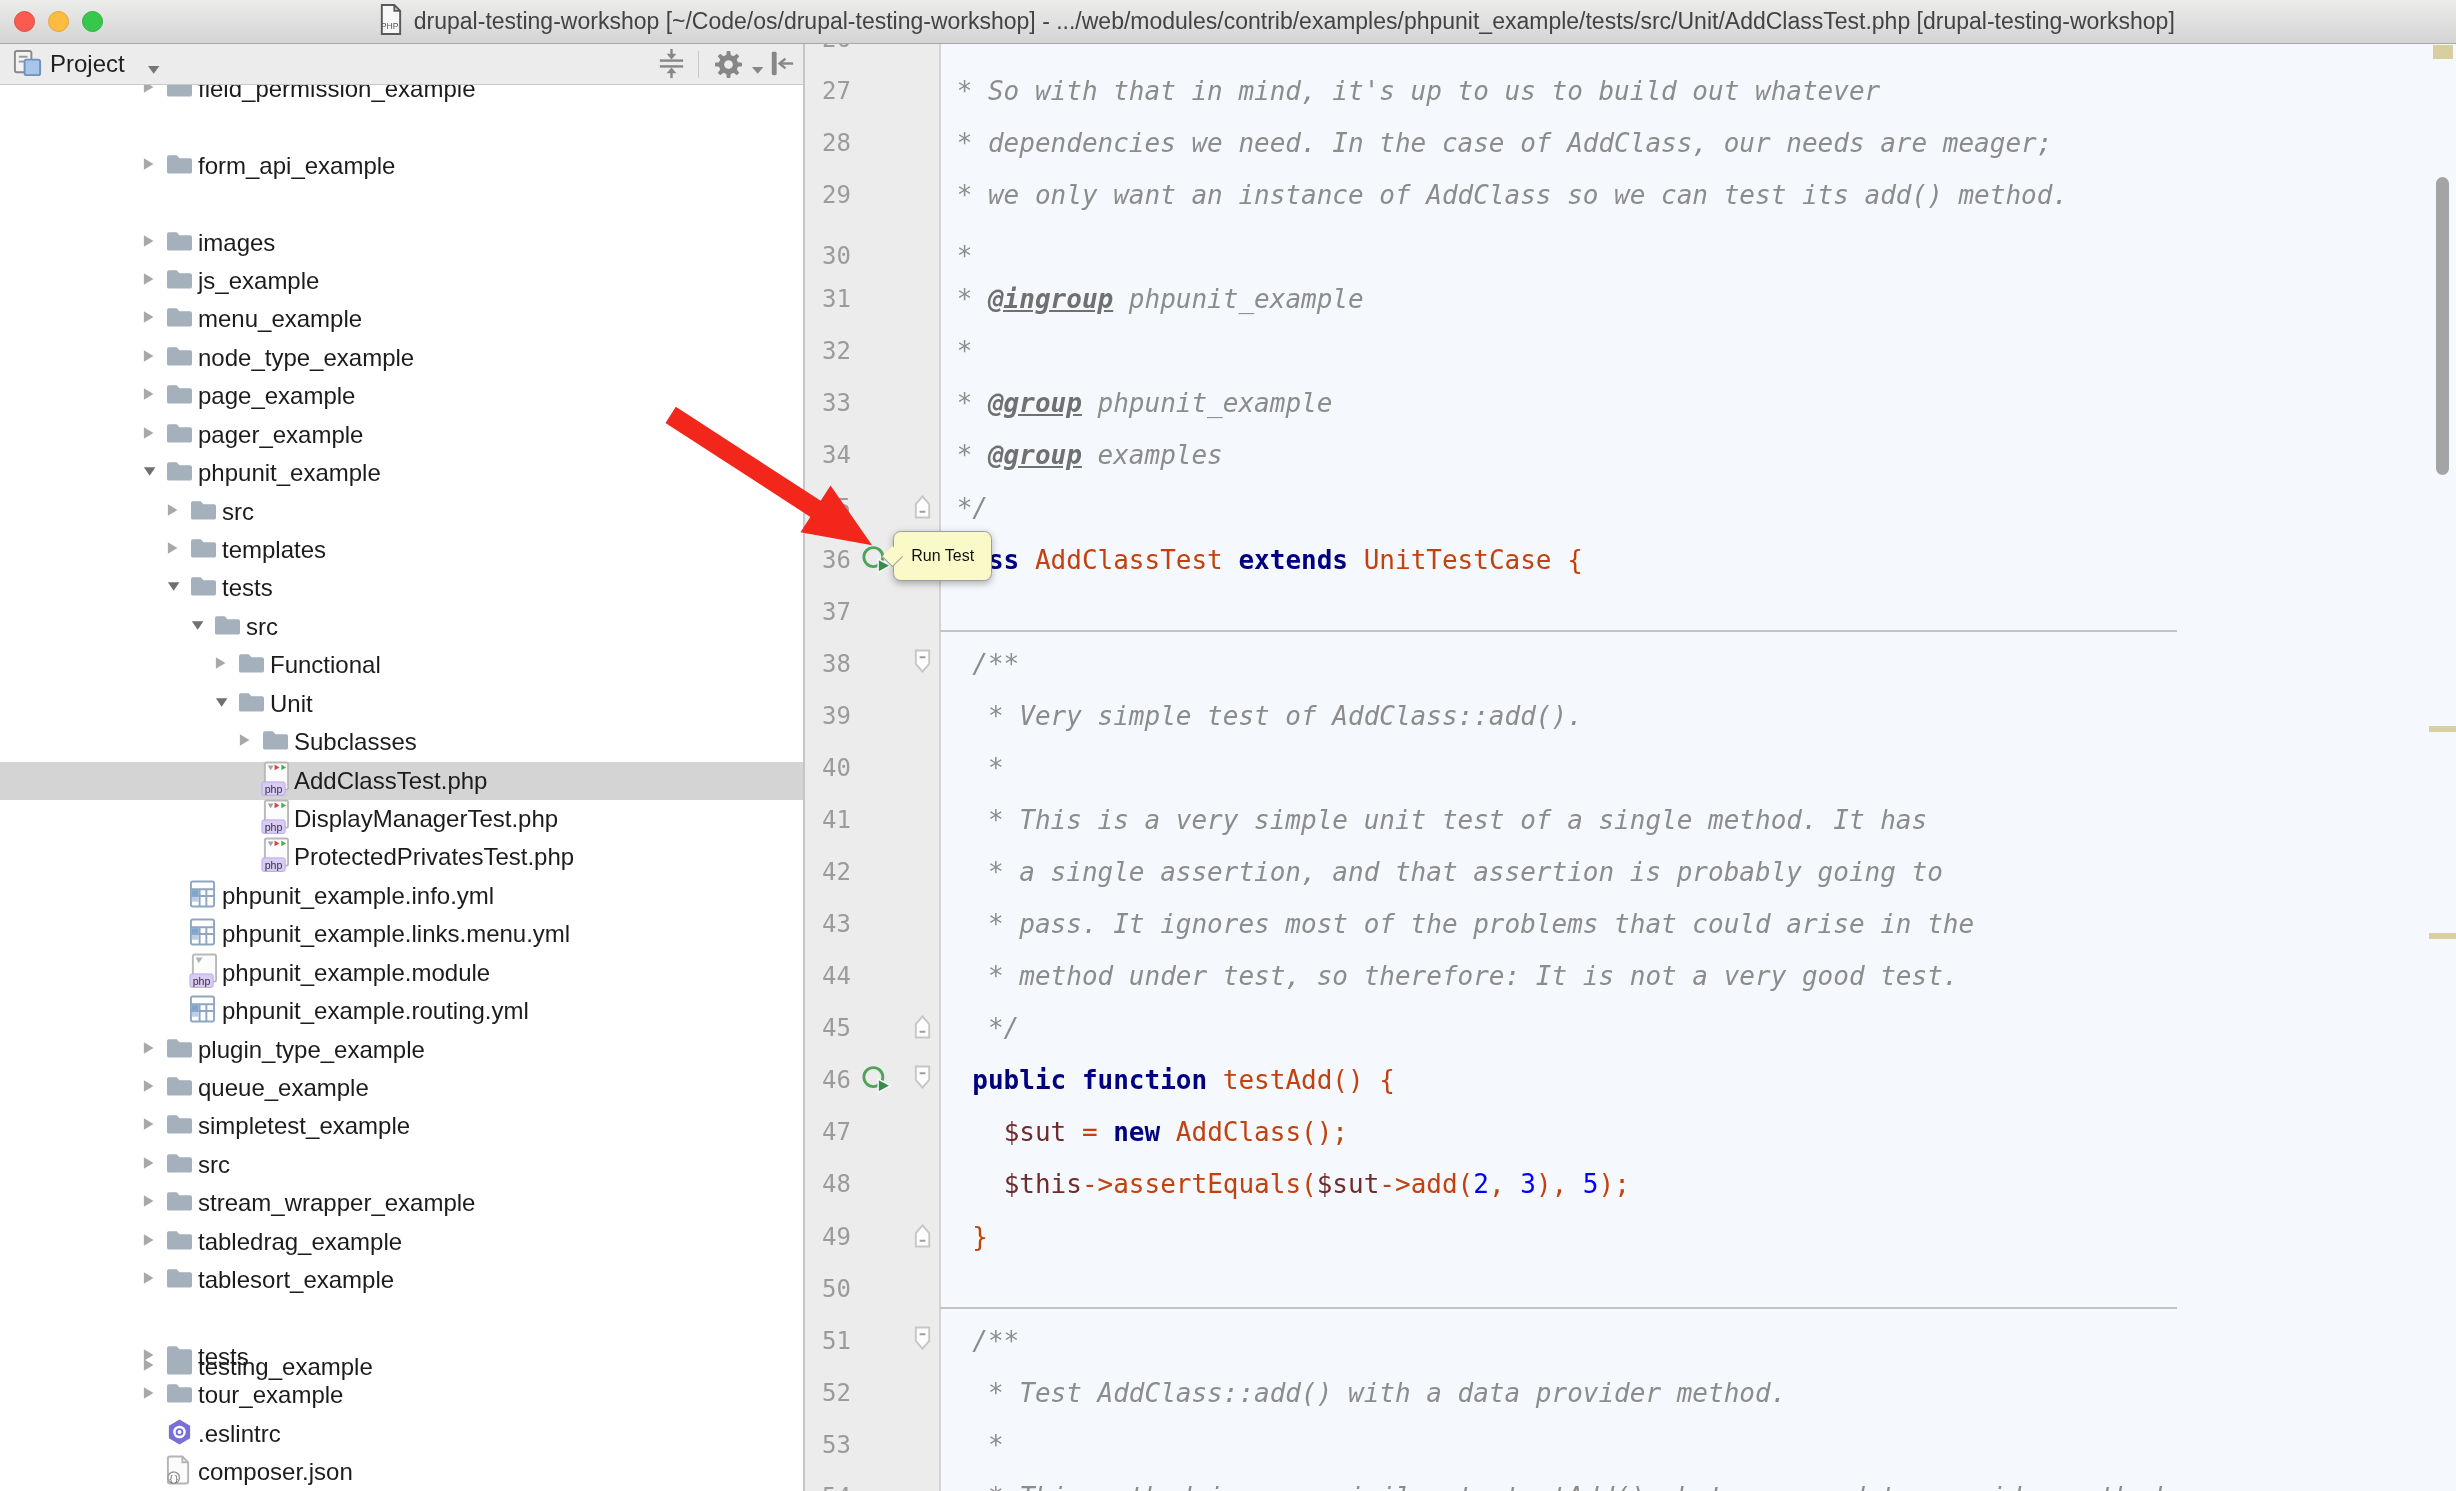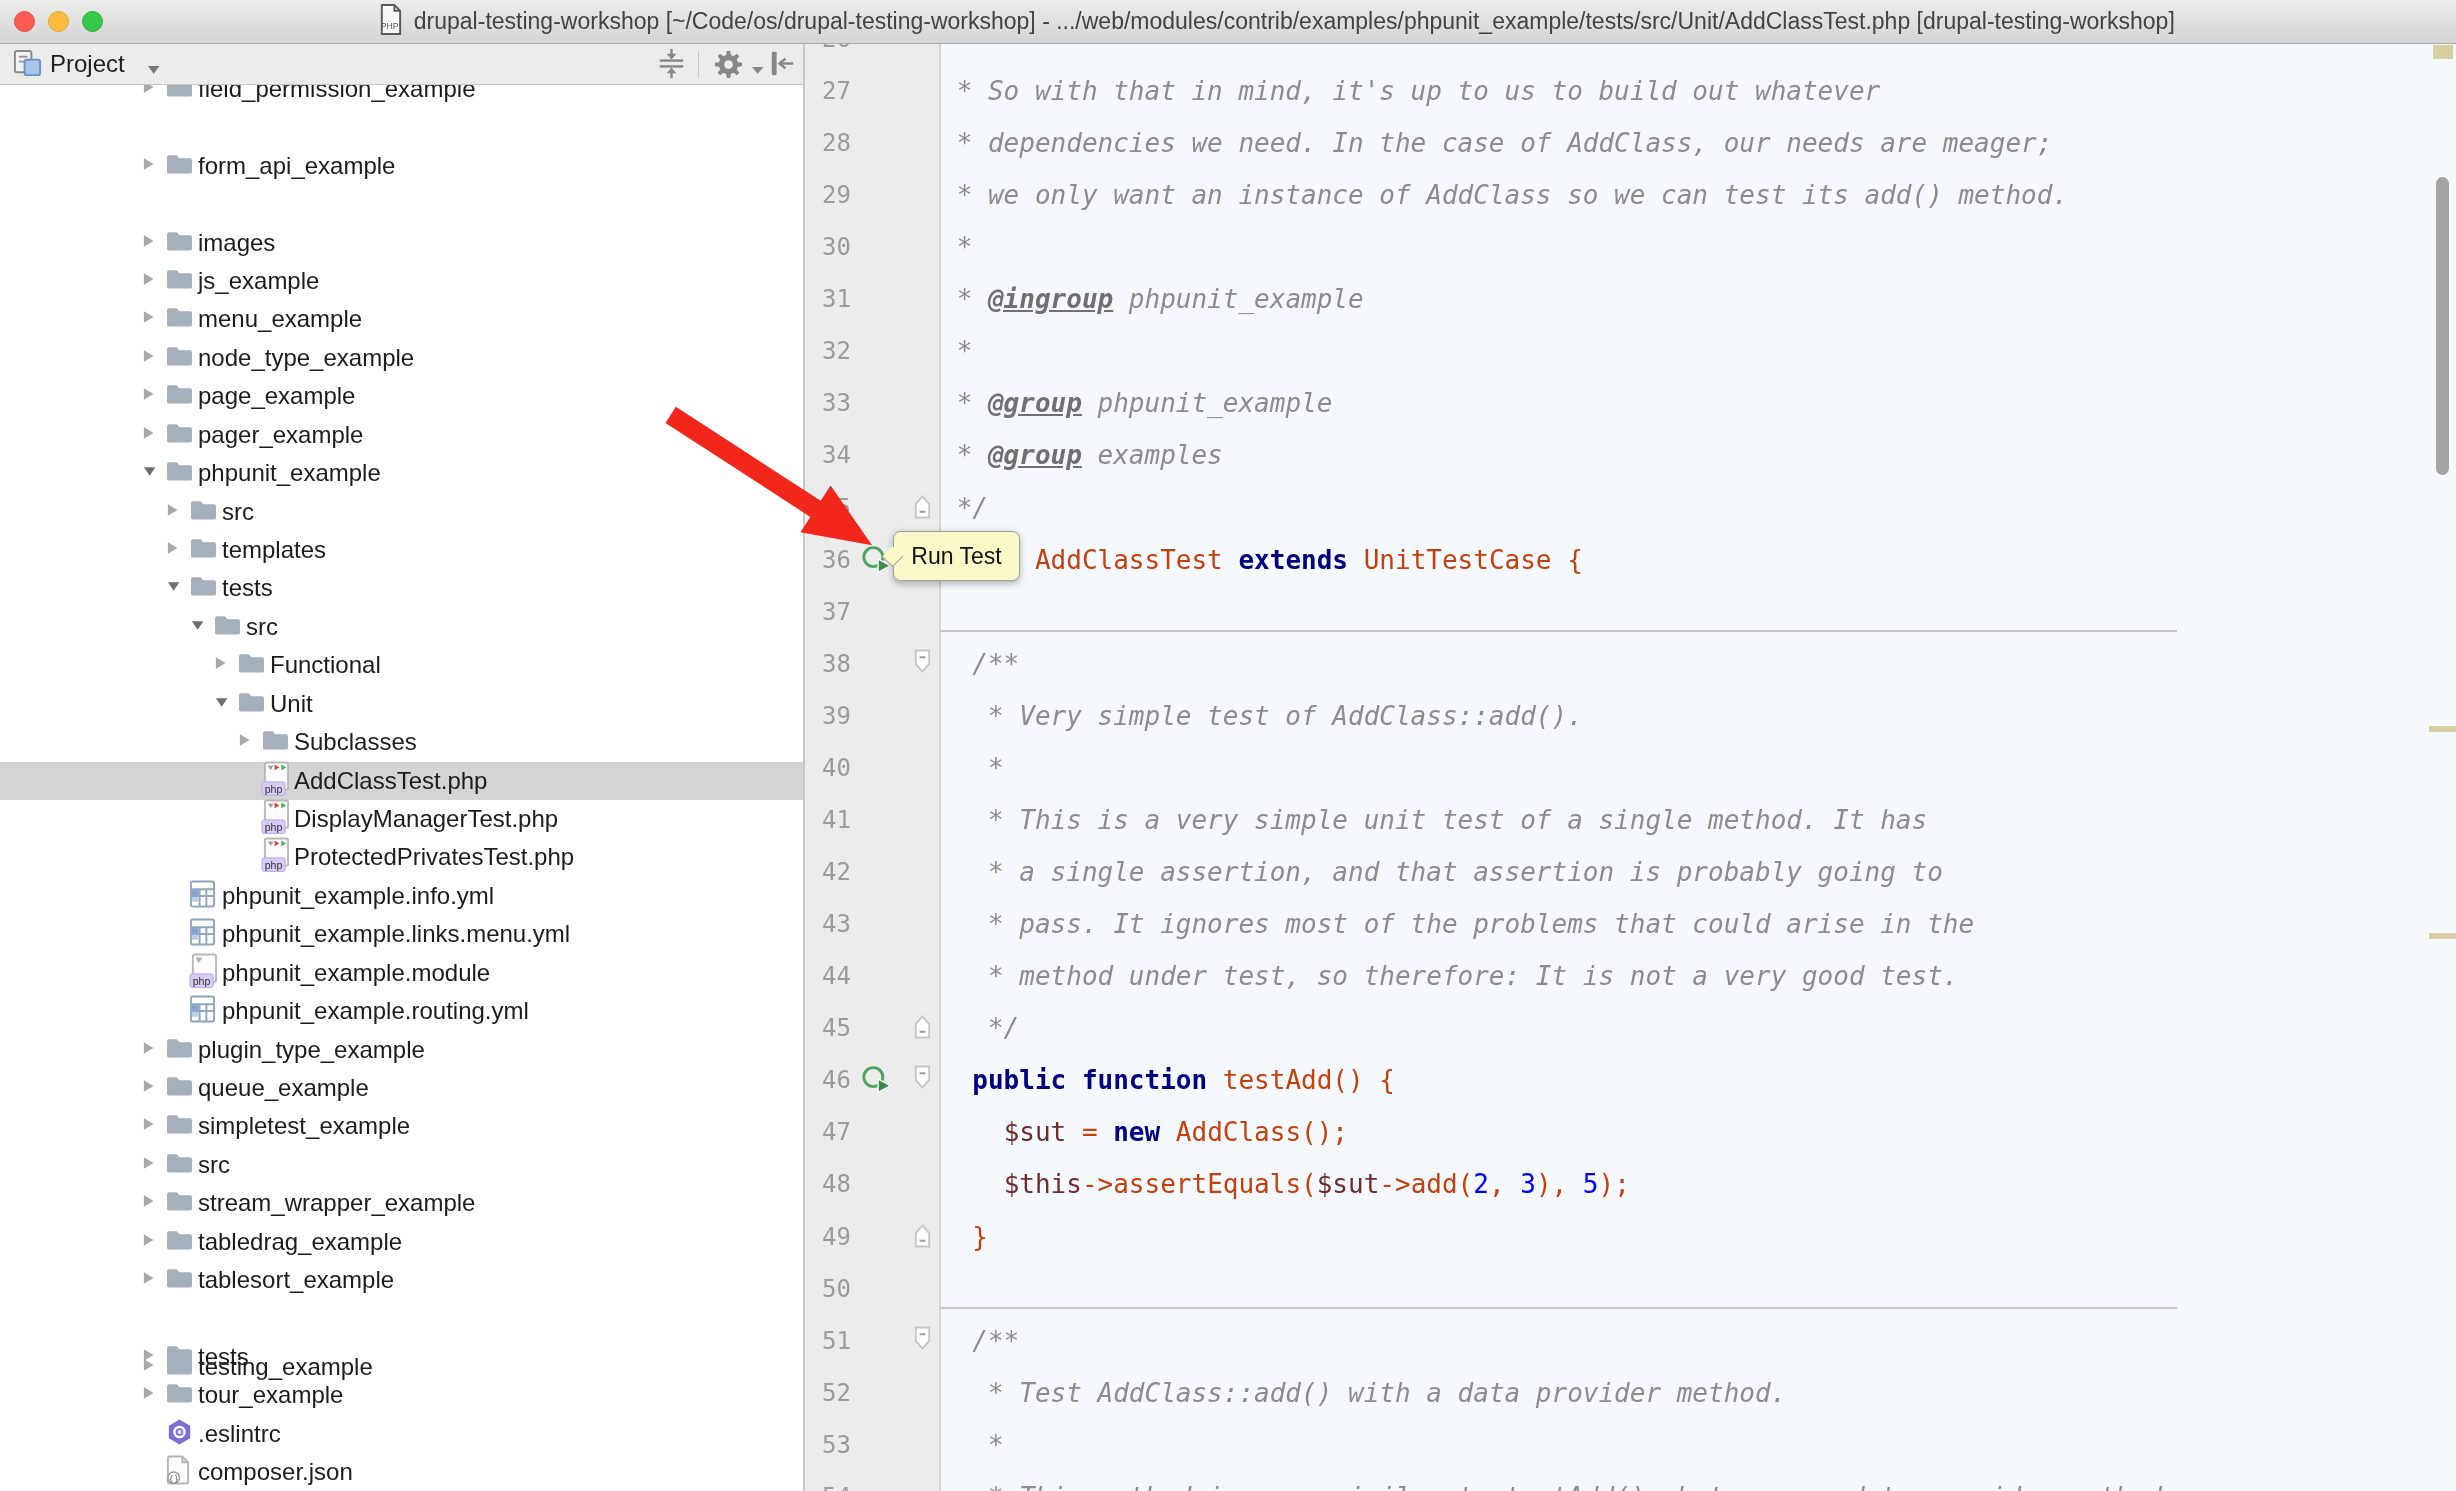--- a/index.html
+++ b/index.html
@@ -59,21 +59,21 @@
     background:#A4A4A4;border-radius:7.7px}
   .stripe-block{position:absolute;left:1628px;top:1.9px;width:20px;height:14.4px;background:#D8CFA0}
   .stripe-line{position:absolute;left:1624px;right:0;height:5.8px;background:#D8CFA4}
   .stripe-line.l1{top:683px}
   .stripe-line.l2{top:890px}
 
   
   .tooltip{position:absolute;left:88px;top:488px;height:48px;z-index:140;
     background:#FAFAC8;border:1.9px solid #9E9E9E;border-radius:7.7px;
     box-shadow:0 2.9px 7.7px rgba(0,0,0,.28);padding:0 17.3px;
-    font-size:23px;color:#111;line-height:48px;white-space:nowrap}
+    font-size:16px;color:#111;line-height:48px;white-space:nowrap}
   .tooltip .tail{position:absolute;left:-8.6px;top:17.3px;width:14.4px;height:14.4px;background:#FAFAC8;
     border-left:1.9px solid #9E9E9E;border-bottom:1.9px solid #9E9E9E;transform:rotate(-45deg)}
 
   
   .arrow-svg{position:absolute;left:615px;top:365px;z-index:300}
 </style>
 </head>
 <body>
 
 <div class="titlebar">
@@ -473,21 +473,21 @@
         <span class="code-text"><span class="com"> * So with that in mind, it's up to us to build out whatever</span></span>
       </div>
       <div class="code-line" style="top: 74px;">
         <span class="line-num">28</span>
         <span class="code-text"><span class="com"> * dependencies we need. In the case of AddClass, our needs are meager;</span></span>
       </div>
       <div class="code-line" style="top: 126px;">
         <span class="line-num">29</span>
         <span class="code-text"><span class="com"> * we only want an instance of AddClass so we can test its add() method.</span></span>
       </div>
-      <div class="code-line" style="top: 178px; padding-left: 48px;">
+      <div class="code-line" style="top: 187px; padding-left: 48px;">
         <span class="line-num">30</span>
         <span class="code-text"><span class="com"> *</span></span>
       </div>
       <div class="code-line" style="top: 230px;">
         <span class="line-num">31</span>
         <span class="code-text"><span class="com"> * </span><span class="tag">@ingroup</span><span class="com"> phpunit_example</span></span>
       </div>
       <div class="code-line" style="top: 282px;">
         <span class="line-num">32</span>
         <span class="code-text"><span class="com"> *</span></span>

